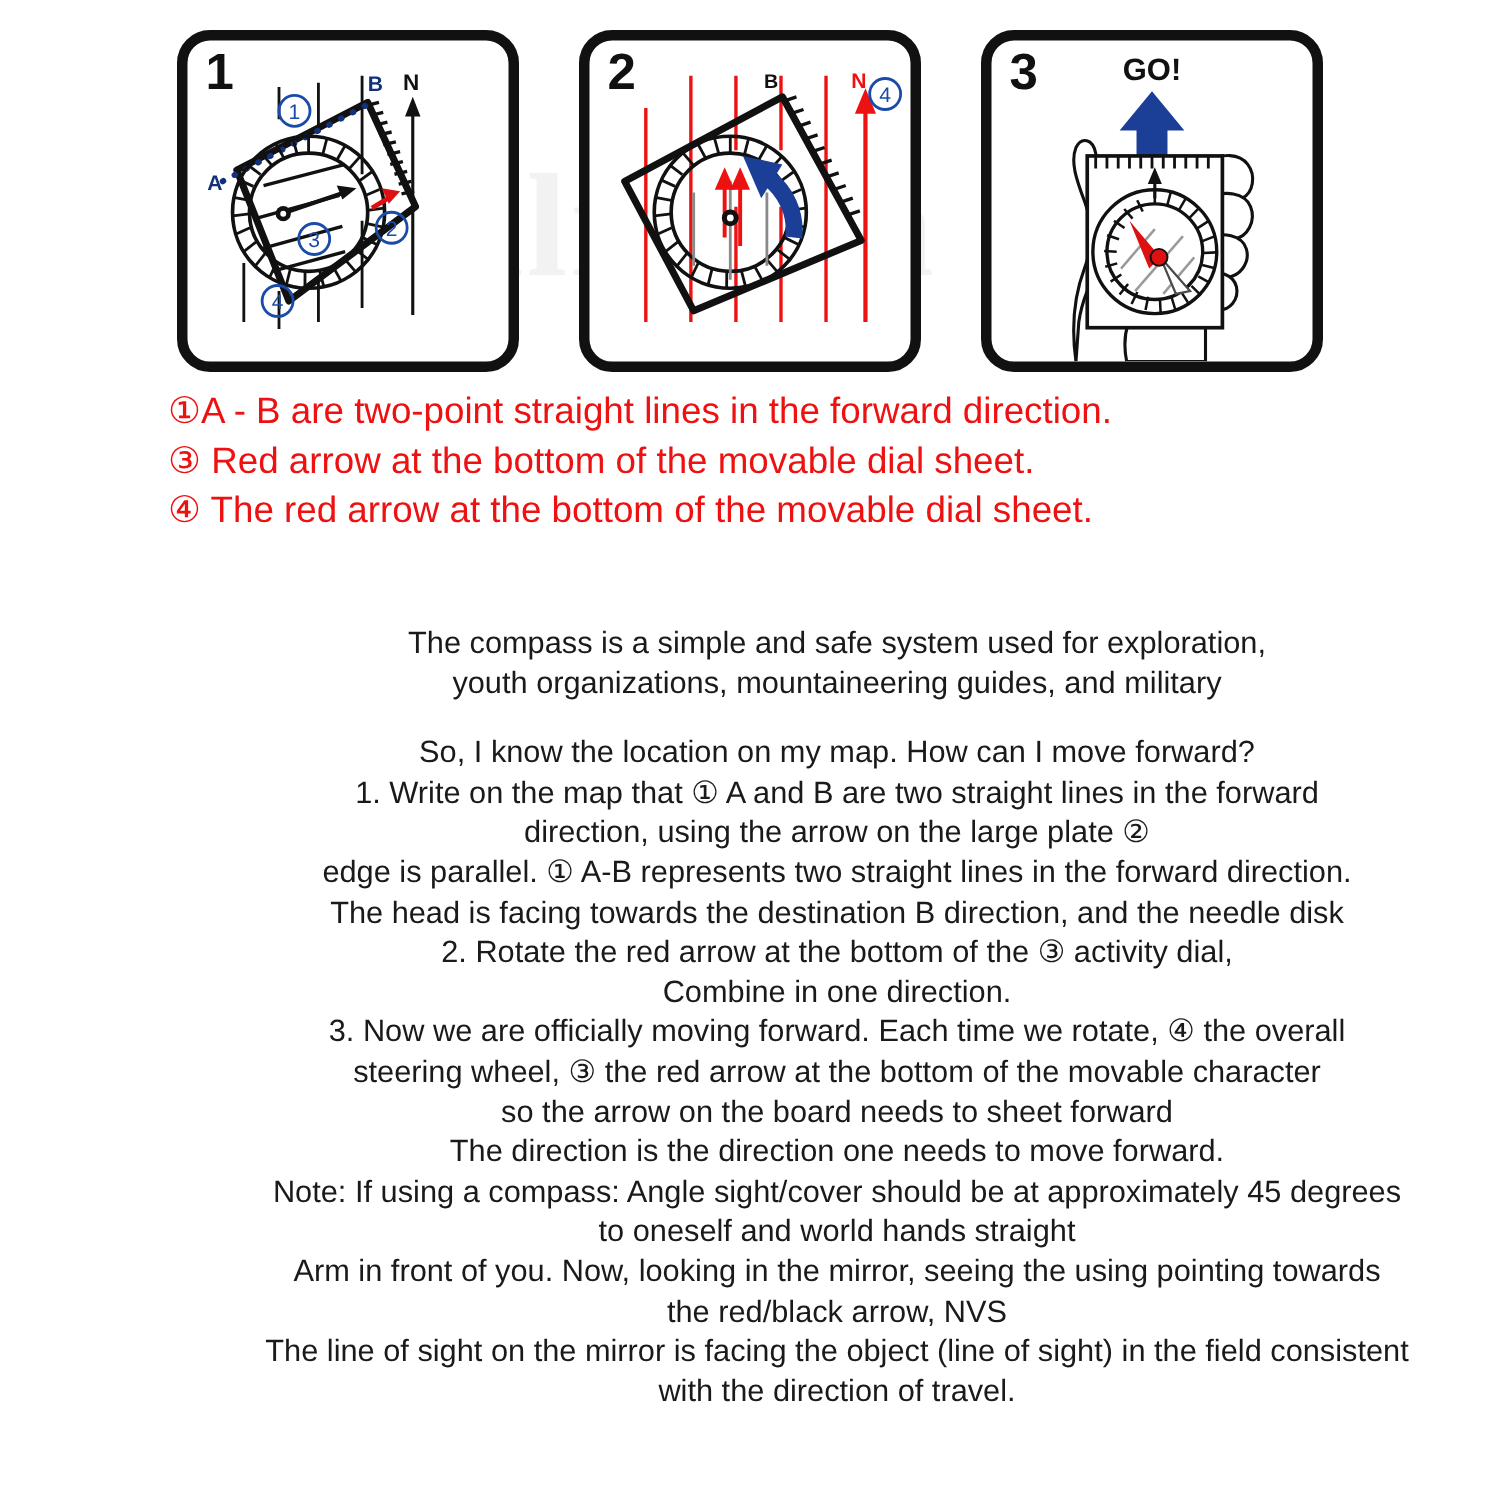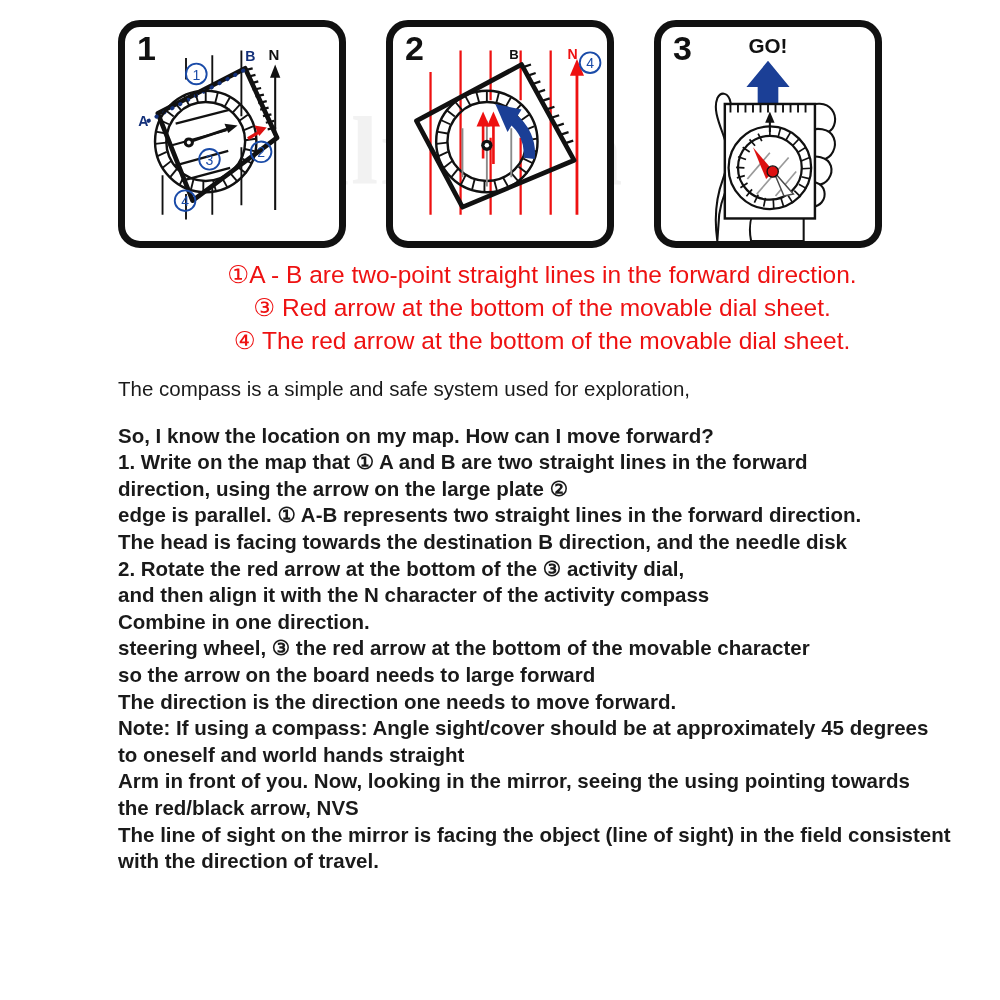--- a/index.html
+++ b/index.html
@@ -71,39 +71,39 @@
     pointer-events: none;
     user-select: none;
   }
 
   
   #legend {
     position: absolute;
     left: 112px;
     top: 258px;
     width: 860px;
-    text-align: center;
   }
   .legend-line {
     color: #ee1111;
     font-size: 24.5px;
     line-height: 33px;
     white-space: nowrap;
     font-family: "Liberation Sans", sans-serif;
   }
 
   
   #body-text {
     position: absolute;
     left: 118px;
-    top: 376px;
+    top: 416px;
     width: 880px;
+    text-align: center;
   }
   .para { margin: 0 0 0 0; }
-  .para + .para { margin-top: 20px; font-weight: bold; }
+  .para + .para { margin-top: 20px; }
   .body-line {
     color: #1a1a1a;
     font-size: 20.5px;
     line-height: 26.6px;
     white-space: nowrap;
     font-family: "Liberation Sans", sans-serif;
   }
 </style>
 </head>
 <body>
@@ -425,32 +425,33 @@
 
 <div id="legend">
   <div class="legend-line">①A - B are two-point straight lines in the forward direction.</div>
   <div class="legend-line">③ Red arrow at the bottom of the movable dial sheet.</div>
   <div class="legend-line">④ The red arrow at the bottom of the movable dial sheet.</div>
 </div>
 
 <div id="body-text">
   <div class="para">
     <div class="body-line">The compass is a simple and safe system used for exploration,</div>
+    <div class="body-line">youth organizations, mountaineering guides, and military</div>
   </div>
   <div class="para">
     <div class="body-line">So, I know the location on my map. How can I move forward?</div>
     <div class="body-line">1. Write on the map that ① A and B are two straight lines in the forward</div>
     <div class="body-line">direction, using the arrow on the large plate ②</div>
     <div class="body-line">edge is parallel. ① A-B represents two straight lines in the forward direction.</div>
     <div class="body-line">The head is facing towards the destination B direction, and the needle  disk</div>
     <div class="body-line">2. Rotate the red arrow at the bottom of the ③ activity dial,</div>
-    <div class="body-line">and then align it with the N character of the activity compass</div>
     <div class="body-line">Combine in one direction.</div>
+    <div class="body-line">3. Now we are officially moving forward. Each time we rotate, ④ the overall</div>
     <div class="body-line">steering wheel, ③ the red arrow at the bottom of the movable character</div>
-    <div class="body-line">so the arrow on the board needs to large forward</div>
+    <div class="body-line">so the arrow on the board needs to sheet forward</div>
     <div class="body-line">The direction is the direction one needs to move forward.</div>
     <div class="body-line">Note: If using a compass: Angle sight/cover should be at approximately 45 degrees</div>
     <div class="body-line">to oneself and world hands straight</div>
     <div class="body-line">Arm in front of you. Now, looking in the mirror, seeing the using pointing towards</div>
     <div class="body-line">the red/black arrow, NVS</div>
     <div class="body-line">The line of sight on the mirror is facing the object (line of sight) in the field consistent</div>
     <div class="body-line">with the direction of travel.</div>
   </div>
 </div>
 

